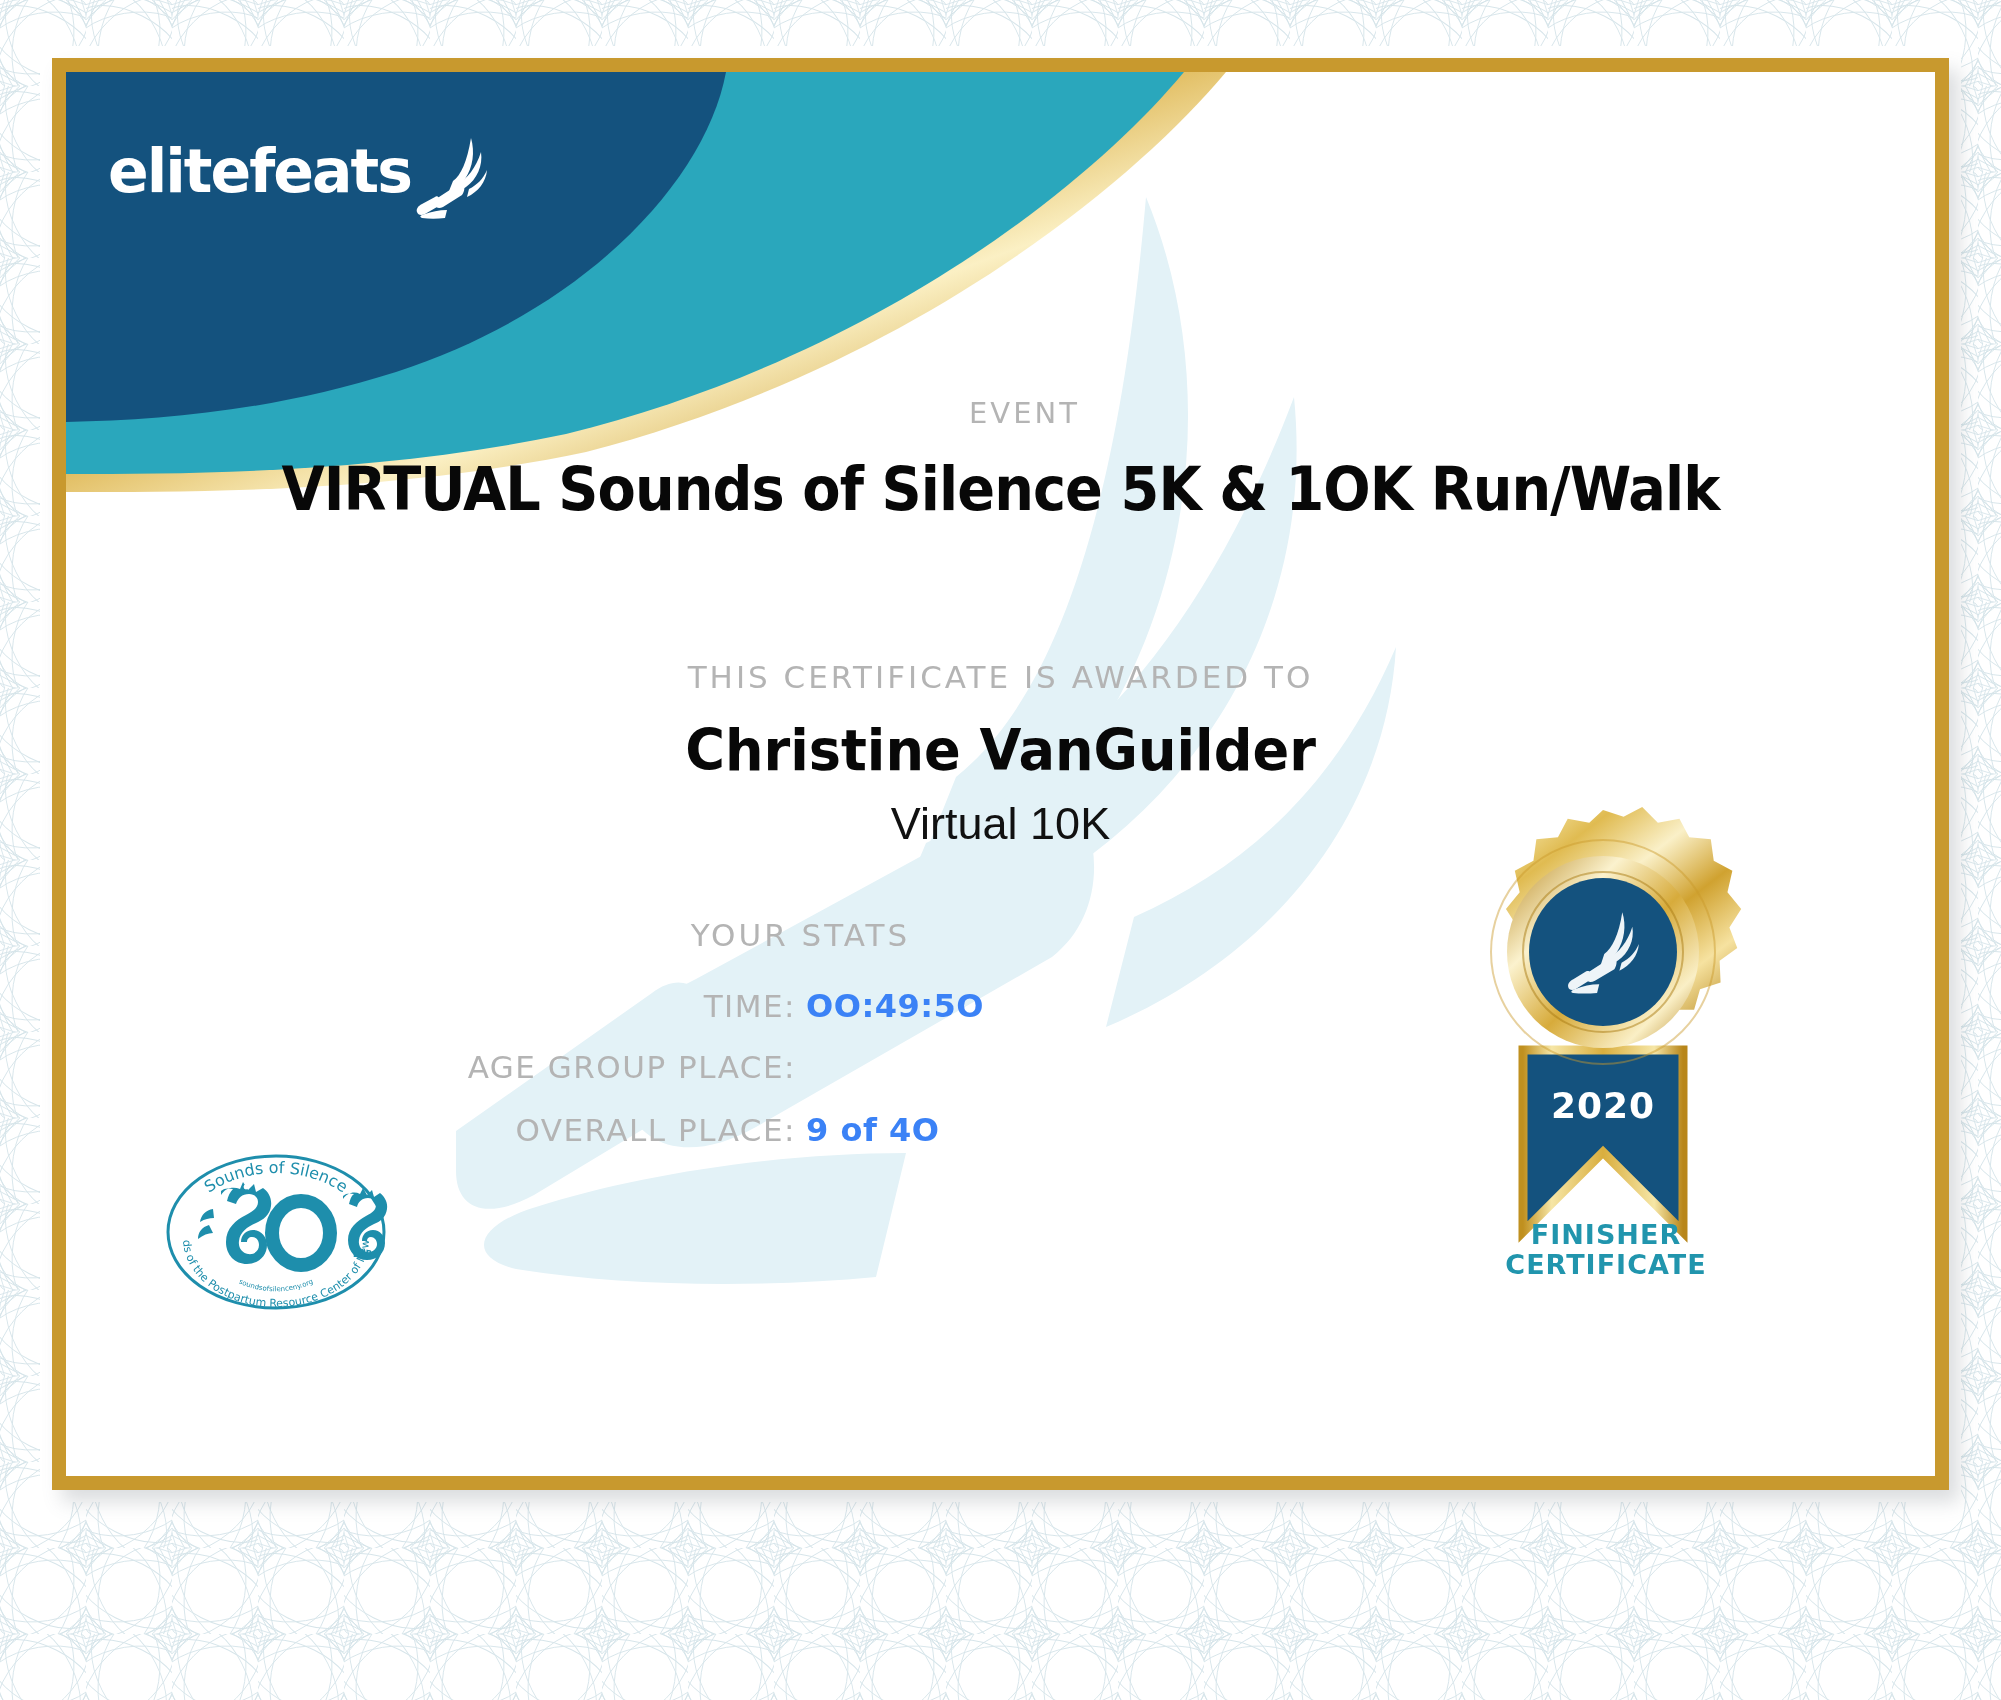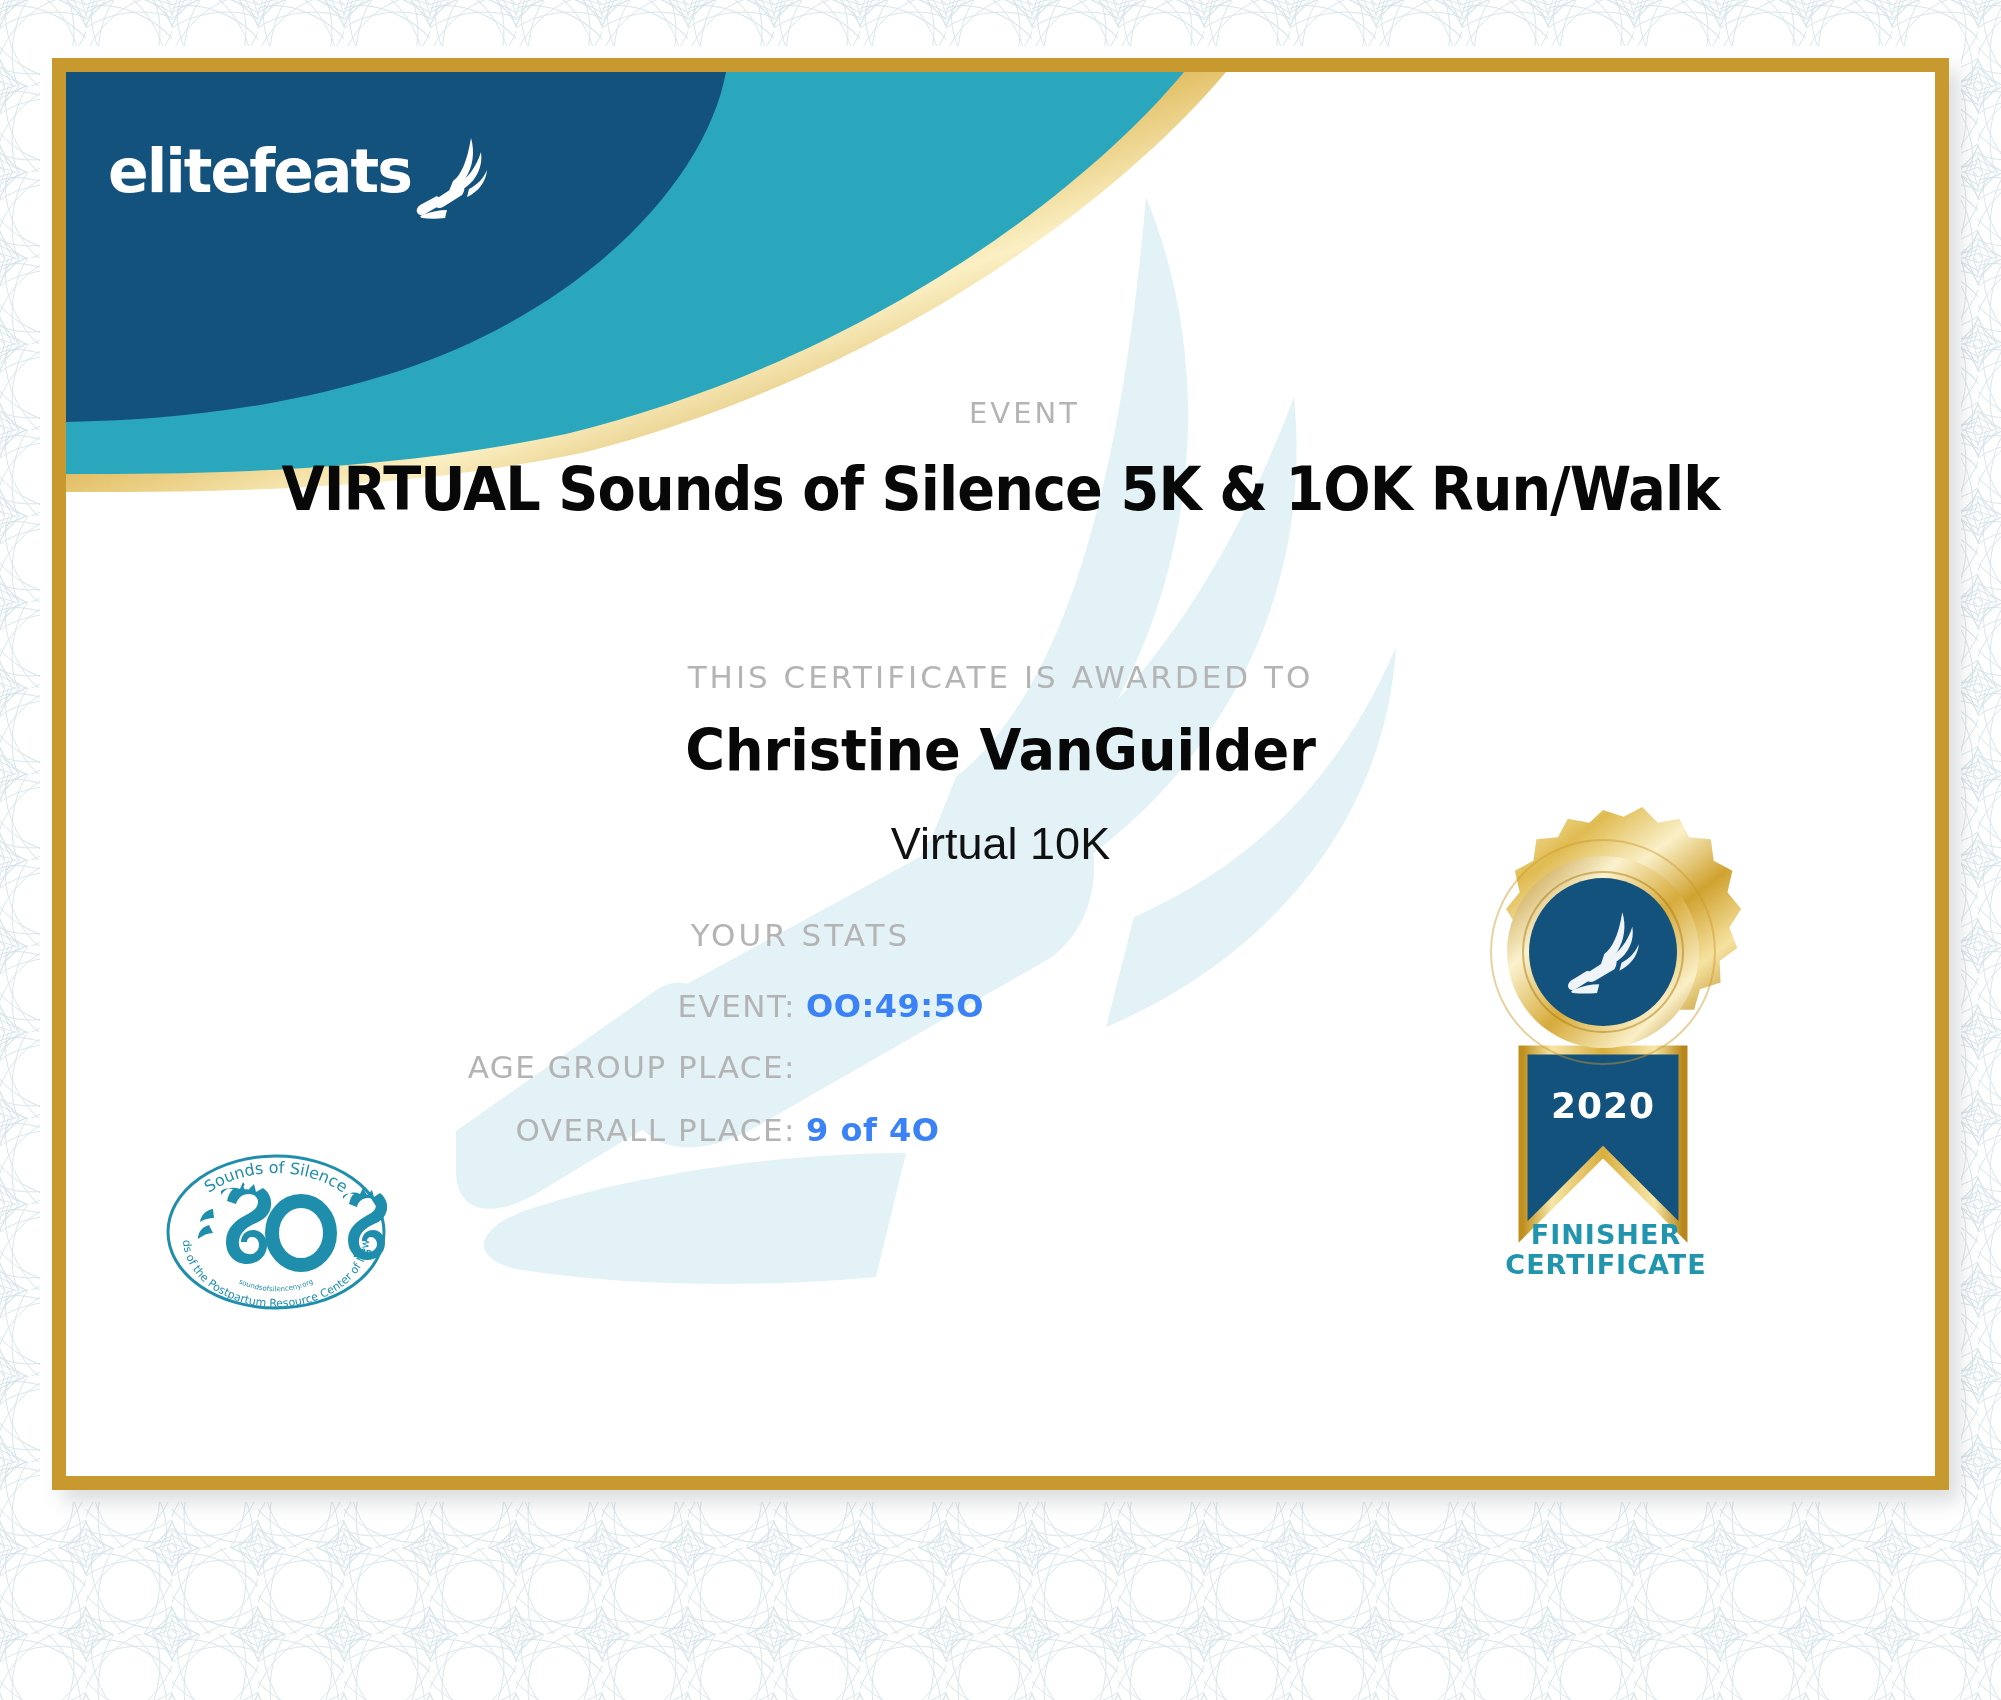--- a/index.html
+++ b/index.html
@@ -108,21 +108,20 @@
     transform:scaleX(0.95);
   }
 
   #recipient-sub {
     position:absolute; top:726px; width:100%;
     text-align:center;
     font-family:"Liberation Sans", sans-serif;
     font-weight:normal;
     font-size:45px;
     color:#111111;
-    margin-top:20px;
   }
 
   
   #stats-table {
     position:absolute;
     left:0px; top:915px;
     width:880px;
   }
   .stat-row {
     display:flex;
@@ -271,21 +270,21 @@
       <div class="kicker" id="awarded-kicker">THIS CERTIFICATE IS AWARDED TO</div>
 
       <div id="recipient-name">Christine VanGuilder</div>
 
       <div id="recipient-sub">Virtual 10K</div>
 
       <div class="kicker" id="stats-kicker">YOUR STATS</div>
 
       <div id="stats-table">
         <div class="stat-row">
-          <div class="stat-label">EVENT:</div>
+          <div class="stat-label">TIME:</div>
           <div class="stat-value">OO:49:5O</div>
         </div>
         <div class="stat-row">
           <div class="stat-label">AGE GROUP PLACE:</div>
           <div class="stat-value"></div>
         </div>
         <div class="stat-row">
           <div class="stat-label">OVERALL PLACE:</div>
           <div class="stat-value">9 of 4O</div>
         </div>

